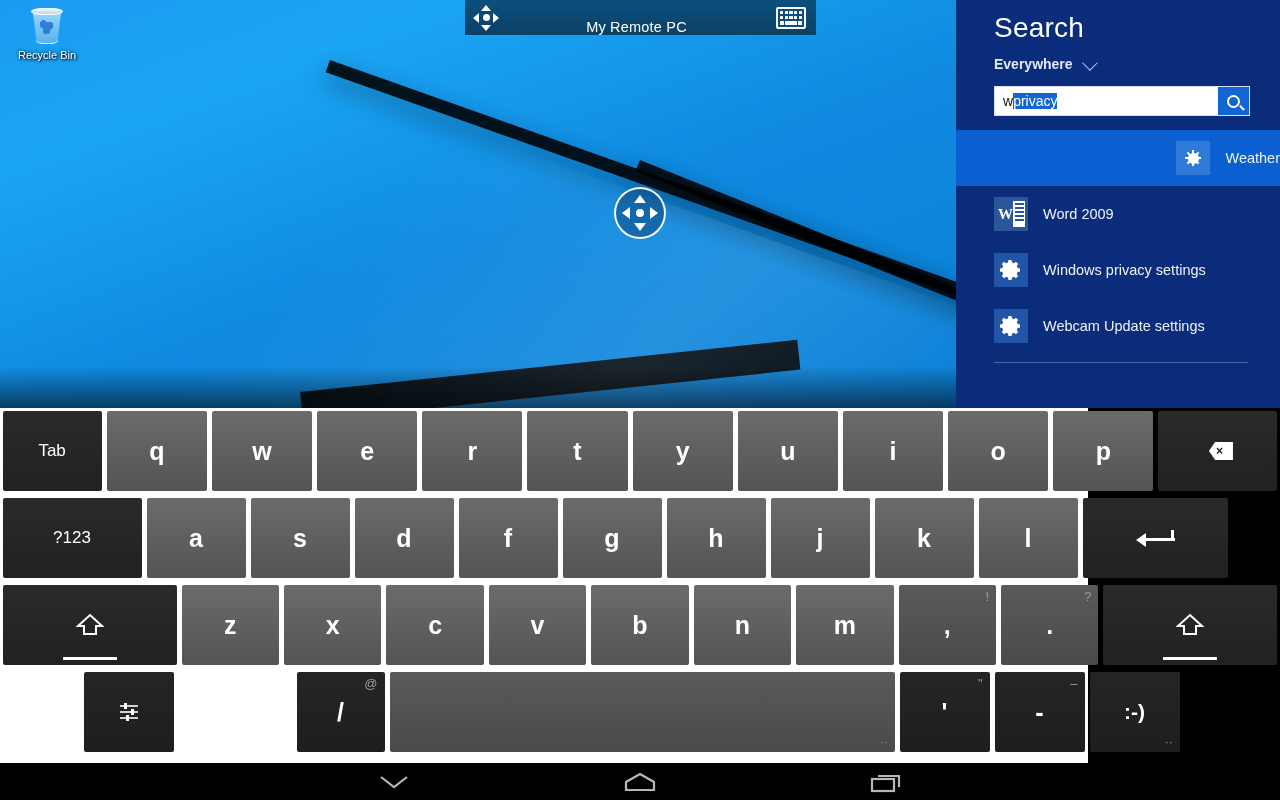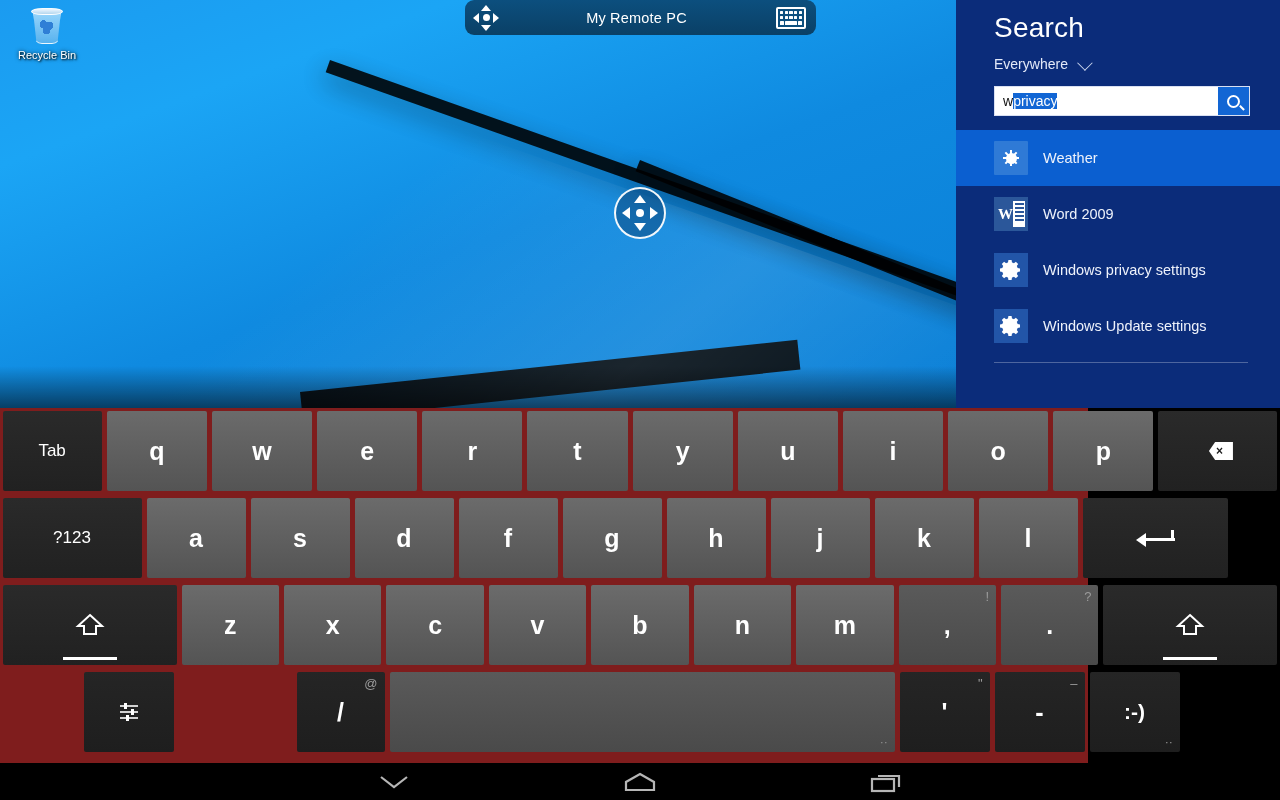--- a/index.html
+++ b/index.html
@@ -87,21 +87,21 @@
   .pan-arrow { position:absolute; width:0; height:0; }
   .pan-up    { left:50%; top:6px;  margin-left:-6px; border-left:6px solid transparent; border-right:6px solid transparent; border-bottom:8px solid #fff; }
   .pan-down  { left:50%; bottom:6px; margin-left:-6px; border-left:6px solid transparent; border-right:6px solid transparent; border-top:8px solid #fff; }
   .pan-left  { top:50%; left:6px;  margin-top:-6px; border-top:6px solid transparent; border-bottom:6px solid transparent; border-right:8px solid #fff; }
   .pan-right { top:50%; right:6px; margin-top:-6px; border-top:6px solid transparent; border-bottom:6px solid transparent; border-left:8px solid #fff; }
 
   
   #title-bar {
     position:absolute; left:465px; top:0; width:351px; height:35px;
     background:linear-gradient(180deg,#0c4f7e,#0a4066);
-    display:flex; align-items:center; z-index:40;border-radius:9px;
+    display:flex; align-items:flex-end; z-index:40;
   }
   #title-bar-text {
     flex:1; text-align:center; color:#fff; font-size:14.5px; letter-spacing:.2px;
   }
   #pan-mode-button {
     width:42px; height:35px; display:flex; align-items:center; justify-content:center;
   }
   .tb-pan { position:relative; width:26px; height:26px; }
   .tb-pan .c { position:absolute; left:50%; top:50%; width:7px; height:7px; margin:-3.5px 0 0 -3.5px; background:#fff; border-radius:50%; }
   .tb-a { position:absolute; width:0; height:0; }
@@ -124,21 +124,21 @@
   
   #search-panel {
     position:absolute; right:0; top:0; width:324px; height:408px;
     background:#0b2c7a; color:#fff; z-index:30; overflow:hidden;
   }
   #search-title {
     font-size:28px; font-weight:300; padding:12px 0 0 38px; letter-spacing:.2px;
   }
   #search-scope {
     display:flex; align-items:center; gap:10px;
-    padding:12px 0 0 38px; font-size:14px; color:#e3e9f8; font-weight:400;
+    padding:12px 0 0 38px; font-size:14px; color:#e3e9f8; font-weight:700;
   }
   #scope-chevron-icon {
     width:11px; height:11px; border-right:1.6px solid #cfd9f0; border-bottom:1.6px solid #cfd9f0;
     transform:rotate(45deg) translateY(-2px);
   }
   #search-box-row {
     display:flex; margin:14px 30px 0 38px; height:30px; background:#fff;
     border:1px solid #d9e0f2;
   }
   #search-input-display {
@@ -154,21 +154,21 @@
     transform:rotate(-45deg);
   }
   .magnifier::after {
     content:""; position:absolute; left:4.5px; top:12px; width:2px; height:6px; background:#fff;
   }
   #search-results { margin-top:14px; }
   .result-row {
     display:flex; align-items:center; gap:15px;
     height:56px; padding-left:38px; cursor:default;
   }
-  .result-row.selected { background:#0b5fd0; }
+  .result-row.selected { background:#0b5fd0;justify-content:flex-end; }
   .result-icon { width:34px; height:34px; flex:none; }
   .result-label { font-size:14.5px; color:#eef2fb; font-weight:300; }
 
   .icon-weather {
     background:#2f7ad6; border-radius:1px; position:relative;
   }
   .icon-weather .sun { position:absolute; left:50%; top:50%; width:11px; height:11px; margin:-5.5px 0 0 -5.5px; background:#fff; border-radius:50%; }
   .icon-weather .ray { position:absolute; left:50%; top:50%; width:2px; height:16px; margin:-8px 0 0 -1px; }
   .icon-weather .ray::before, .icon-weather .ray::after {
     content:""; position:absolute; left:0; width:2px; height:4px; background:#fff;
@@ -194,21 +194,21 @@
   }
   .gear-svg { width:24px; height:24px; display:block; }
 
   #results-divider {
     height:1px; background:rgba(255,255,255,.28); margin:8px 32px 0 38px;
   }
 
   
   #keyboard {
     position:absolute; left:0; top:408px; width:1088px; height:355px;
-    background:#7f1d1d;
+    background:#ffffff;
   }
   .kb-line { position:absolute; left:0; width:1280px; display:flex; }
   #kb-row-1 { top:3px;   height:80px; }
   #kb-row-2 { top:90px;  height:80px; }
   #kb-row-3 { top:177px; height:80px; }
   #kb-row-4 { top:264px; height:80px; }
 
   .key {
     position:relative; border-radius:2px; display:flex;
     align-items:center; justify-content:center;
@@ -345,21 +345,21 @@
         <div class="result-label">Windows privacy settings</div>
       </div>
 
       <div class="result-row">
         <div class="result-icon icon-gear">
           <svg class="gear-svg" viewBox="0 0 24 24" fill="#fff">
               <path d="M12 8.2a3.8 3.8 0 1 0 0 7.6 3.8 3.8 0 0 0 0-7.6zm0 5.9a2.1 2.1 0 1 1 0-4.2 2.1 2.1 0 0 1 0 4.2z"></path>
               <path d="M21 13.6v-3.2l-2.4-.4a6.9 6.9 0 0 0-.8-1.9l1.4-2-2.3-2.3-2 1.4a6.9 6.9 0 0 0-1.9-.8L12.6 2h-3.2l-.4 2.4c-.7.2-1.3.4-1.9.8l-2-1.4L2.8 6.1l1.4 2c-.4.6-.6 1.2-.8 1.9L1 10.4v3.2l2.4.4c.2.7.4 1.3.8 1.9l-1.4 2 2.3 2.3 2-1.4c.6.4 1.2.6 1.9.8l.4 2.4h3.2l.4-2.4c.7-.2 1.3-.4 1.9-.8l2 1.4 2.3-2.3-1.4-2c.4-.6.6-1.2.8-1.9l2.4-.4z"></path>
             </svg>
         </div>
-        <div class="result-label">Windows Update settings</div>
+        <div class="result-label">Webcam Update settings</div>
       </div>
 
       <div id="results-divider"></div>
     </div>
   </div>
 
   <div id="title-bar">
     <div id="pan-mode-button">
       <span class="tb-pan">
         <i class="tb-a tb-u"></i>

